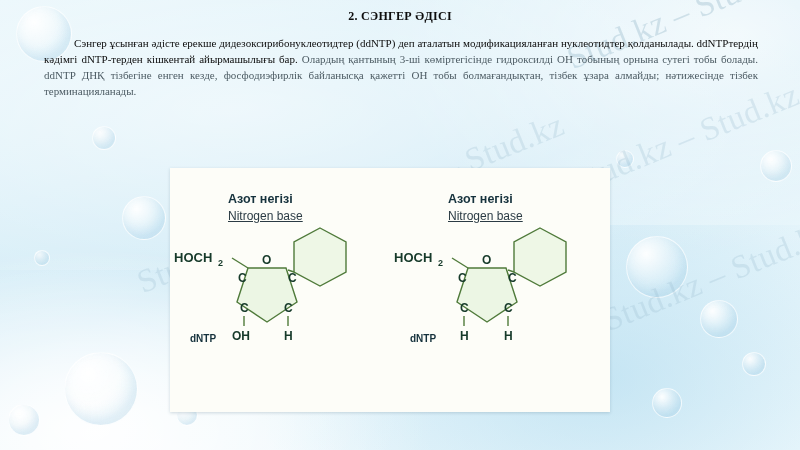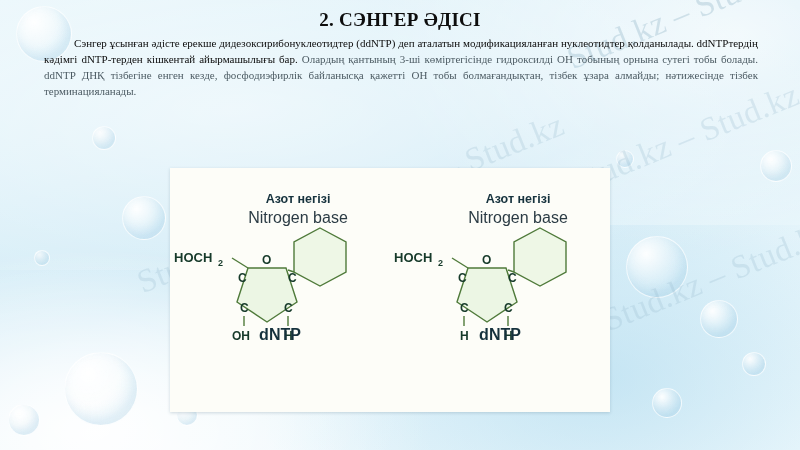--- a/index.html
+++ b/index.html
@@ -73,21 +73,21 @@
   }
   .wm.light { color: rgba(150,185,205,0.26); }
 
   
   .heading {
     position: absolute;
     top: 9px;
     left: 0;
     width: 800px;
     text-align: center;
-    font-size: 19px;
+    font-size: 12px;
     font-weight: bold;
     color: #0d0d0d;
     letter-spacing: 0.3px;
   }
   .body-text {
     position: absolute;
     top: 35px;
     left: 44px;
     width: 714px;
     font-size: 11px;
@@ -112,44 +112,45 @@
     position: absolute;
     top: 0;
     width: 50%;
     height: 100%;
   }
   .fig-half.left { left: 0; }
   .fig-half.right { left: 50%; }
 
   .lbl {
     position: absolute;
-    text-align: center;
+    text-align: left;
     font-family: "Liberation Sans", sans-serif;
     color: #1d2b33;
   }
   .nb-title {
     top: 24px;
     left: 58px;
     width: 140px;
     font-size: 12.5px;
     font-weight: bold;
     color: #16323d;
   }
   .nb-sub {
     top: 41px;
     left: 58px;
     width: 140px;
-    font-size: 16px;
+    font-size: 12px;
     color: #2b3b44;
+    text-decoration: underline;
   }
   .name-bold {
     bottom: 68px;
     left: 20px;
     width: 180px;
-    font-size: 16px;
+    font-size: 10px;
     font-weight: bold;
     color: #15313c;
   }
   .name-long {
     bottom: 32px;
     left: 8px;
     width: 205px;
     font-size: 13px;
     color: #15313c;
   }

